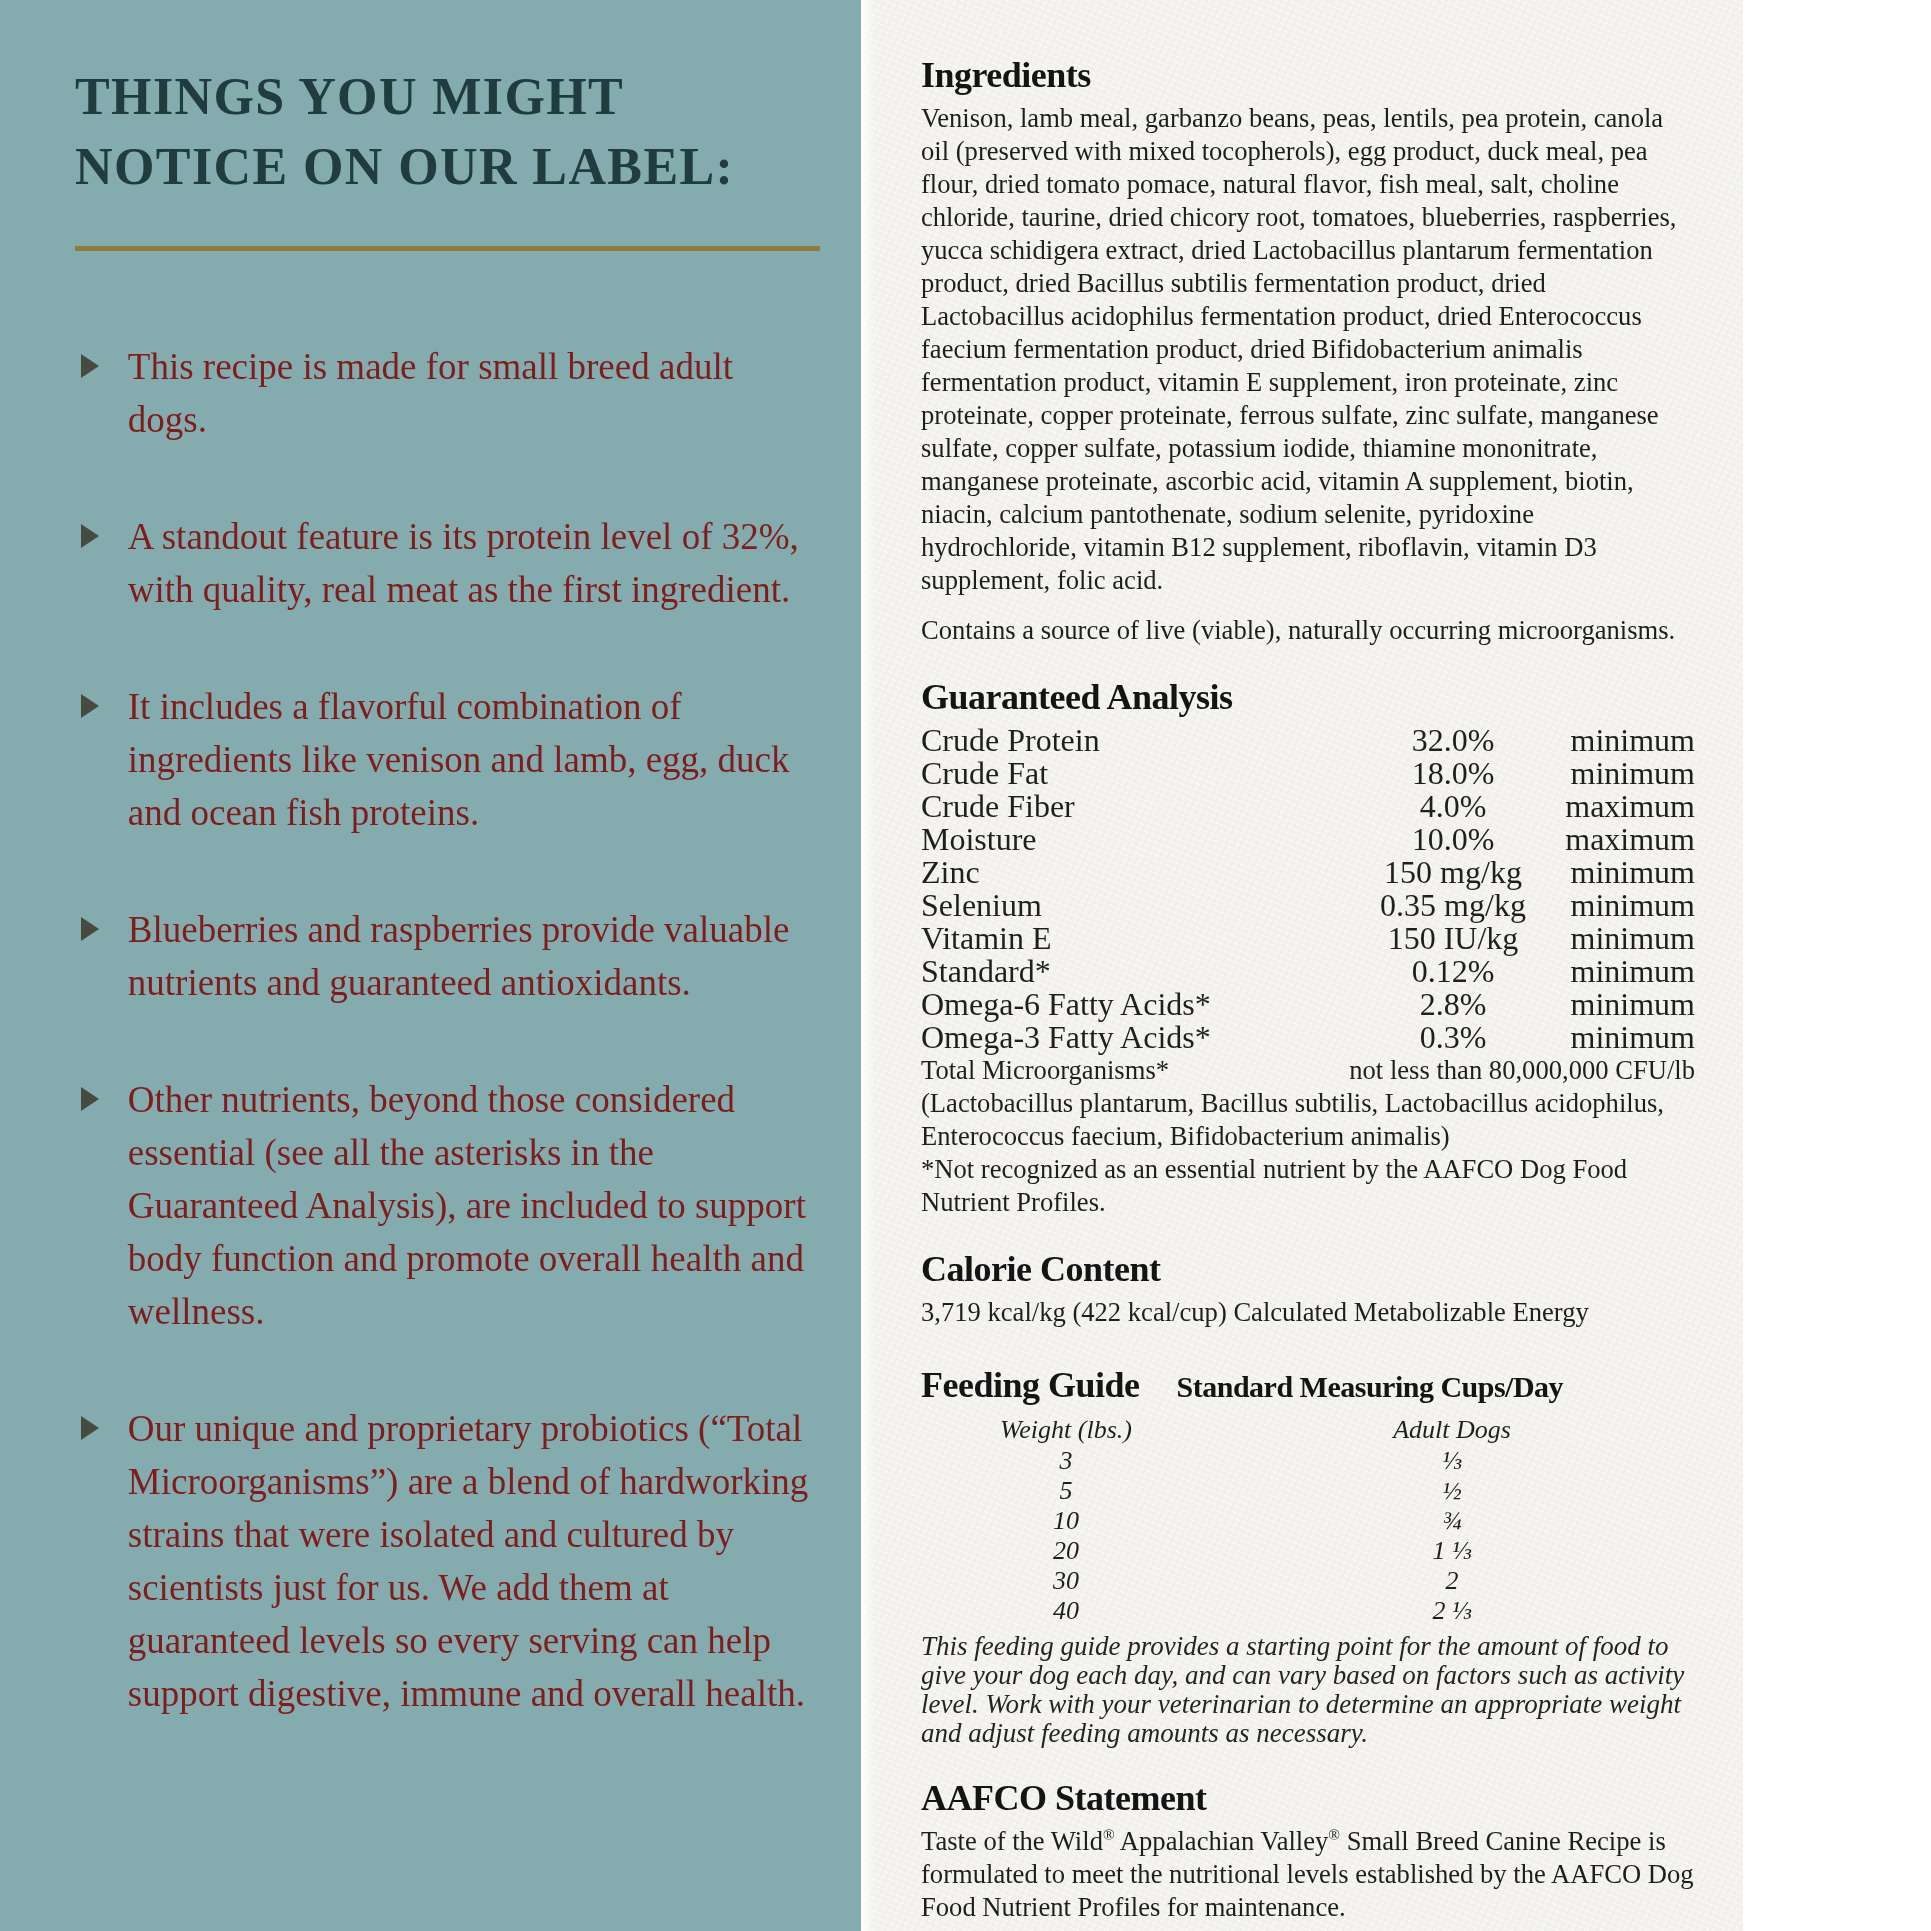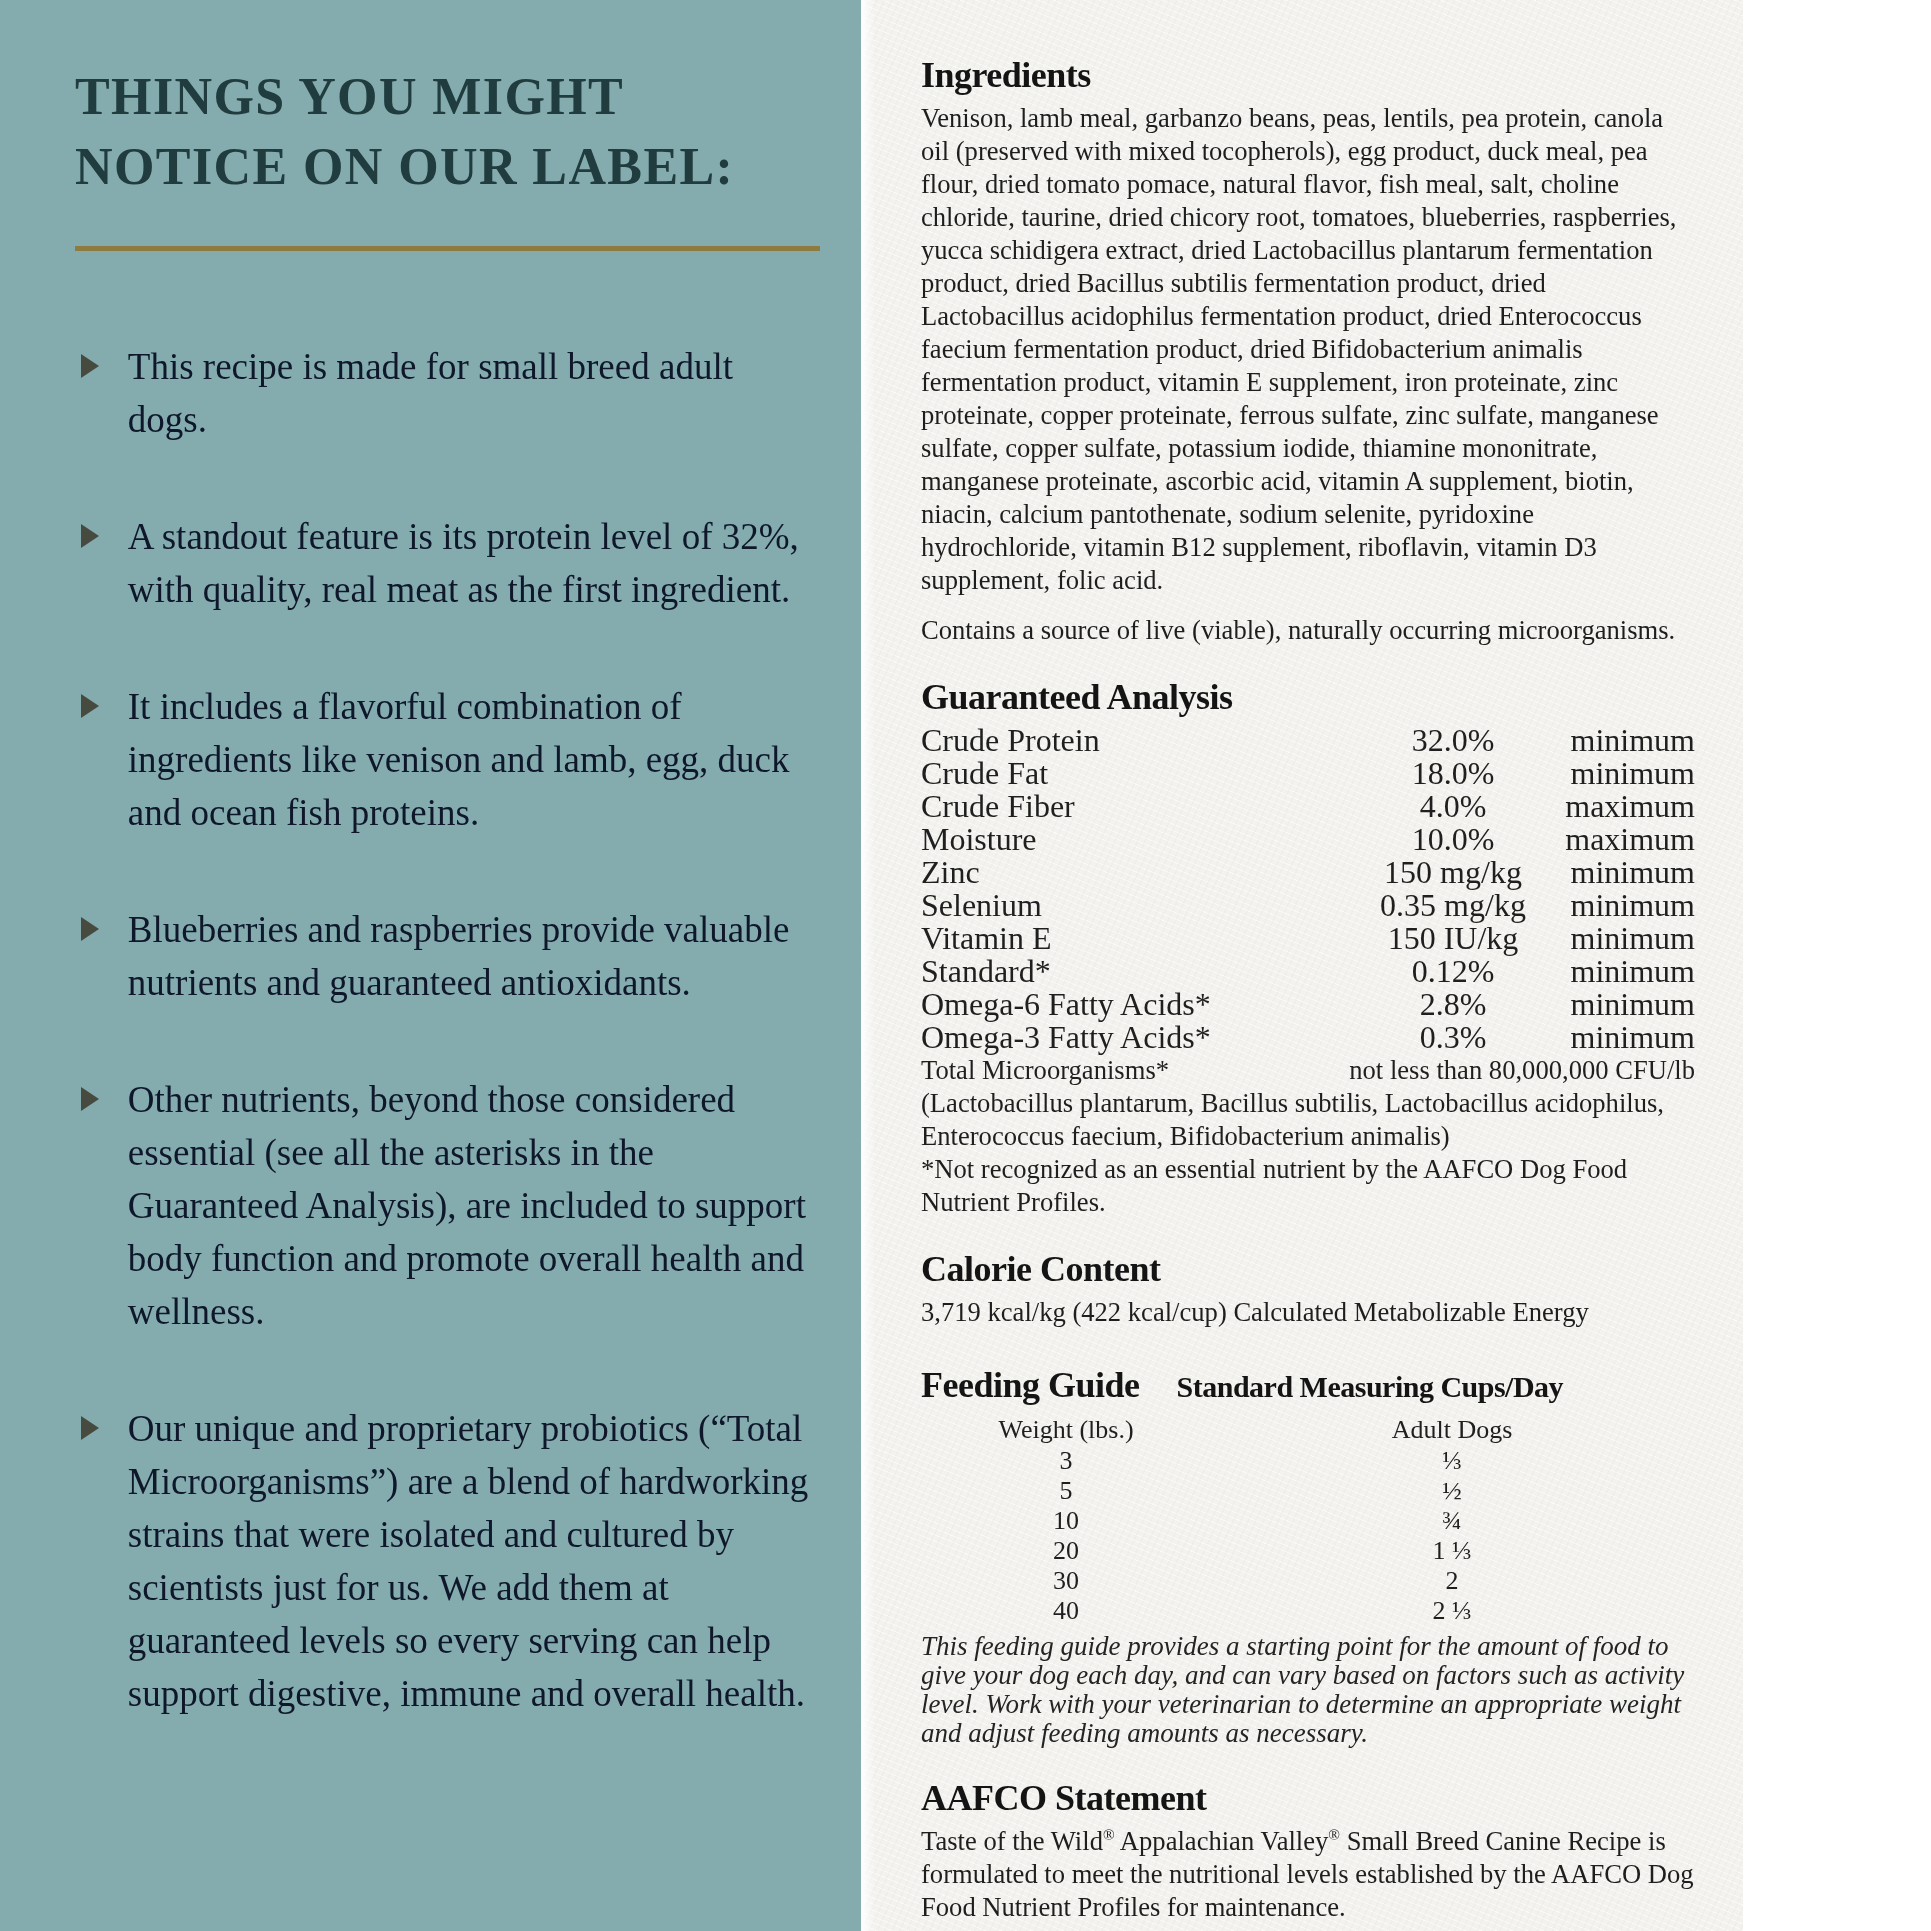--- a/index.html
+++ b/index.html
@@ -30,21 +30,21 @@
     display:flex;align-items:flex-start;
     margin-bottom:64px;
   }
   .tri{
     flex:0 0 auto;width:0;height:0;margin:14.5px 29px 0 5.8px;
     border-left:18.3px solid #474a3f;
     border-top:12.6px solid transparent;
     border-bottom:12.6px solid transparent;
   }
   .bullet-text{
-    font-size:37px;line-height:53px;color:#0f172a;max-width:772px;
+    font-size:37px;line-height:53px;color:#7f1d1d;max-width:772px;
   }
 
   
   .right-panel{
     flex:1;height:1931px;box-sizing:border-box;position:relative;
     background:
       repeating-linear-gradient(115deg, rgba(0,0,0,0.015) 0 1.9px, rgba(0,0,0,0) 1.9px 6.8px),
       repeating-linear-gradient(22deg, rgba(255,255,255,0.55) 0 1px, rgba(255,255,255,0) 1px 5.8px),
       #f3f2ef;
     padding:54px 48px 0 60px;
@@ -74,21 +74,21 @@
 
   .calorie-section{margin-top:29px;}
 
   .feeding-section{margin-top:35px;}
   .feeding-header{display:flex;align-items:baseline;}
   .feeding-sub{
     font-size:30px;font-weight:bold;margin-left:37px;color:#141414;letter-spacing:-0.5px;
   }
   .feeding-table{width:772px;margin-top:1.9px;}
   .feeding-row{display:grid;grid-template-columns:290px 1fr;font-size:26px;line-height:30px;}
-  .feeding-cell{text-align:center;}
+  .feeding-cell{text-align:center;font-style:italic;}
   .feeding-colhead{font-size:26px;line-height:33px;}
   .feeding-note{
     font-style:italic;font-size:27px;line-height:29px;max-width:854px;margin-top:5.8px;color:#242424;
   }
 
   .aafco-section{margin-top:29px;}
   .aafco-body{font-size:26.6px;line-height:33px;max-width:817px;}
   .sup{font-size:15.4px;vertical-align:super;line-height:0;}
 </style>
 </head>

